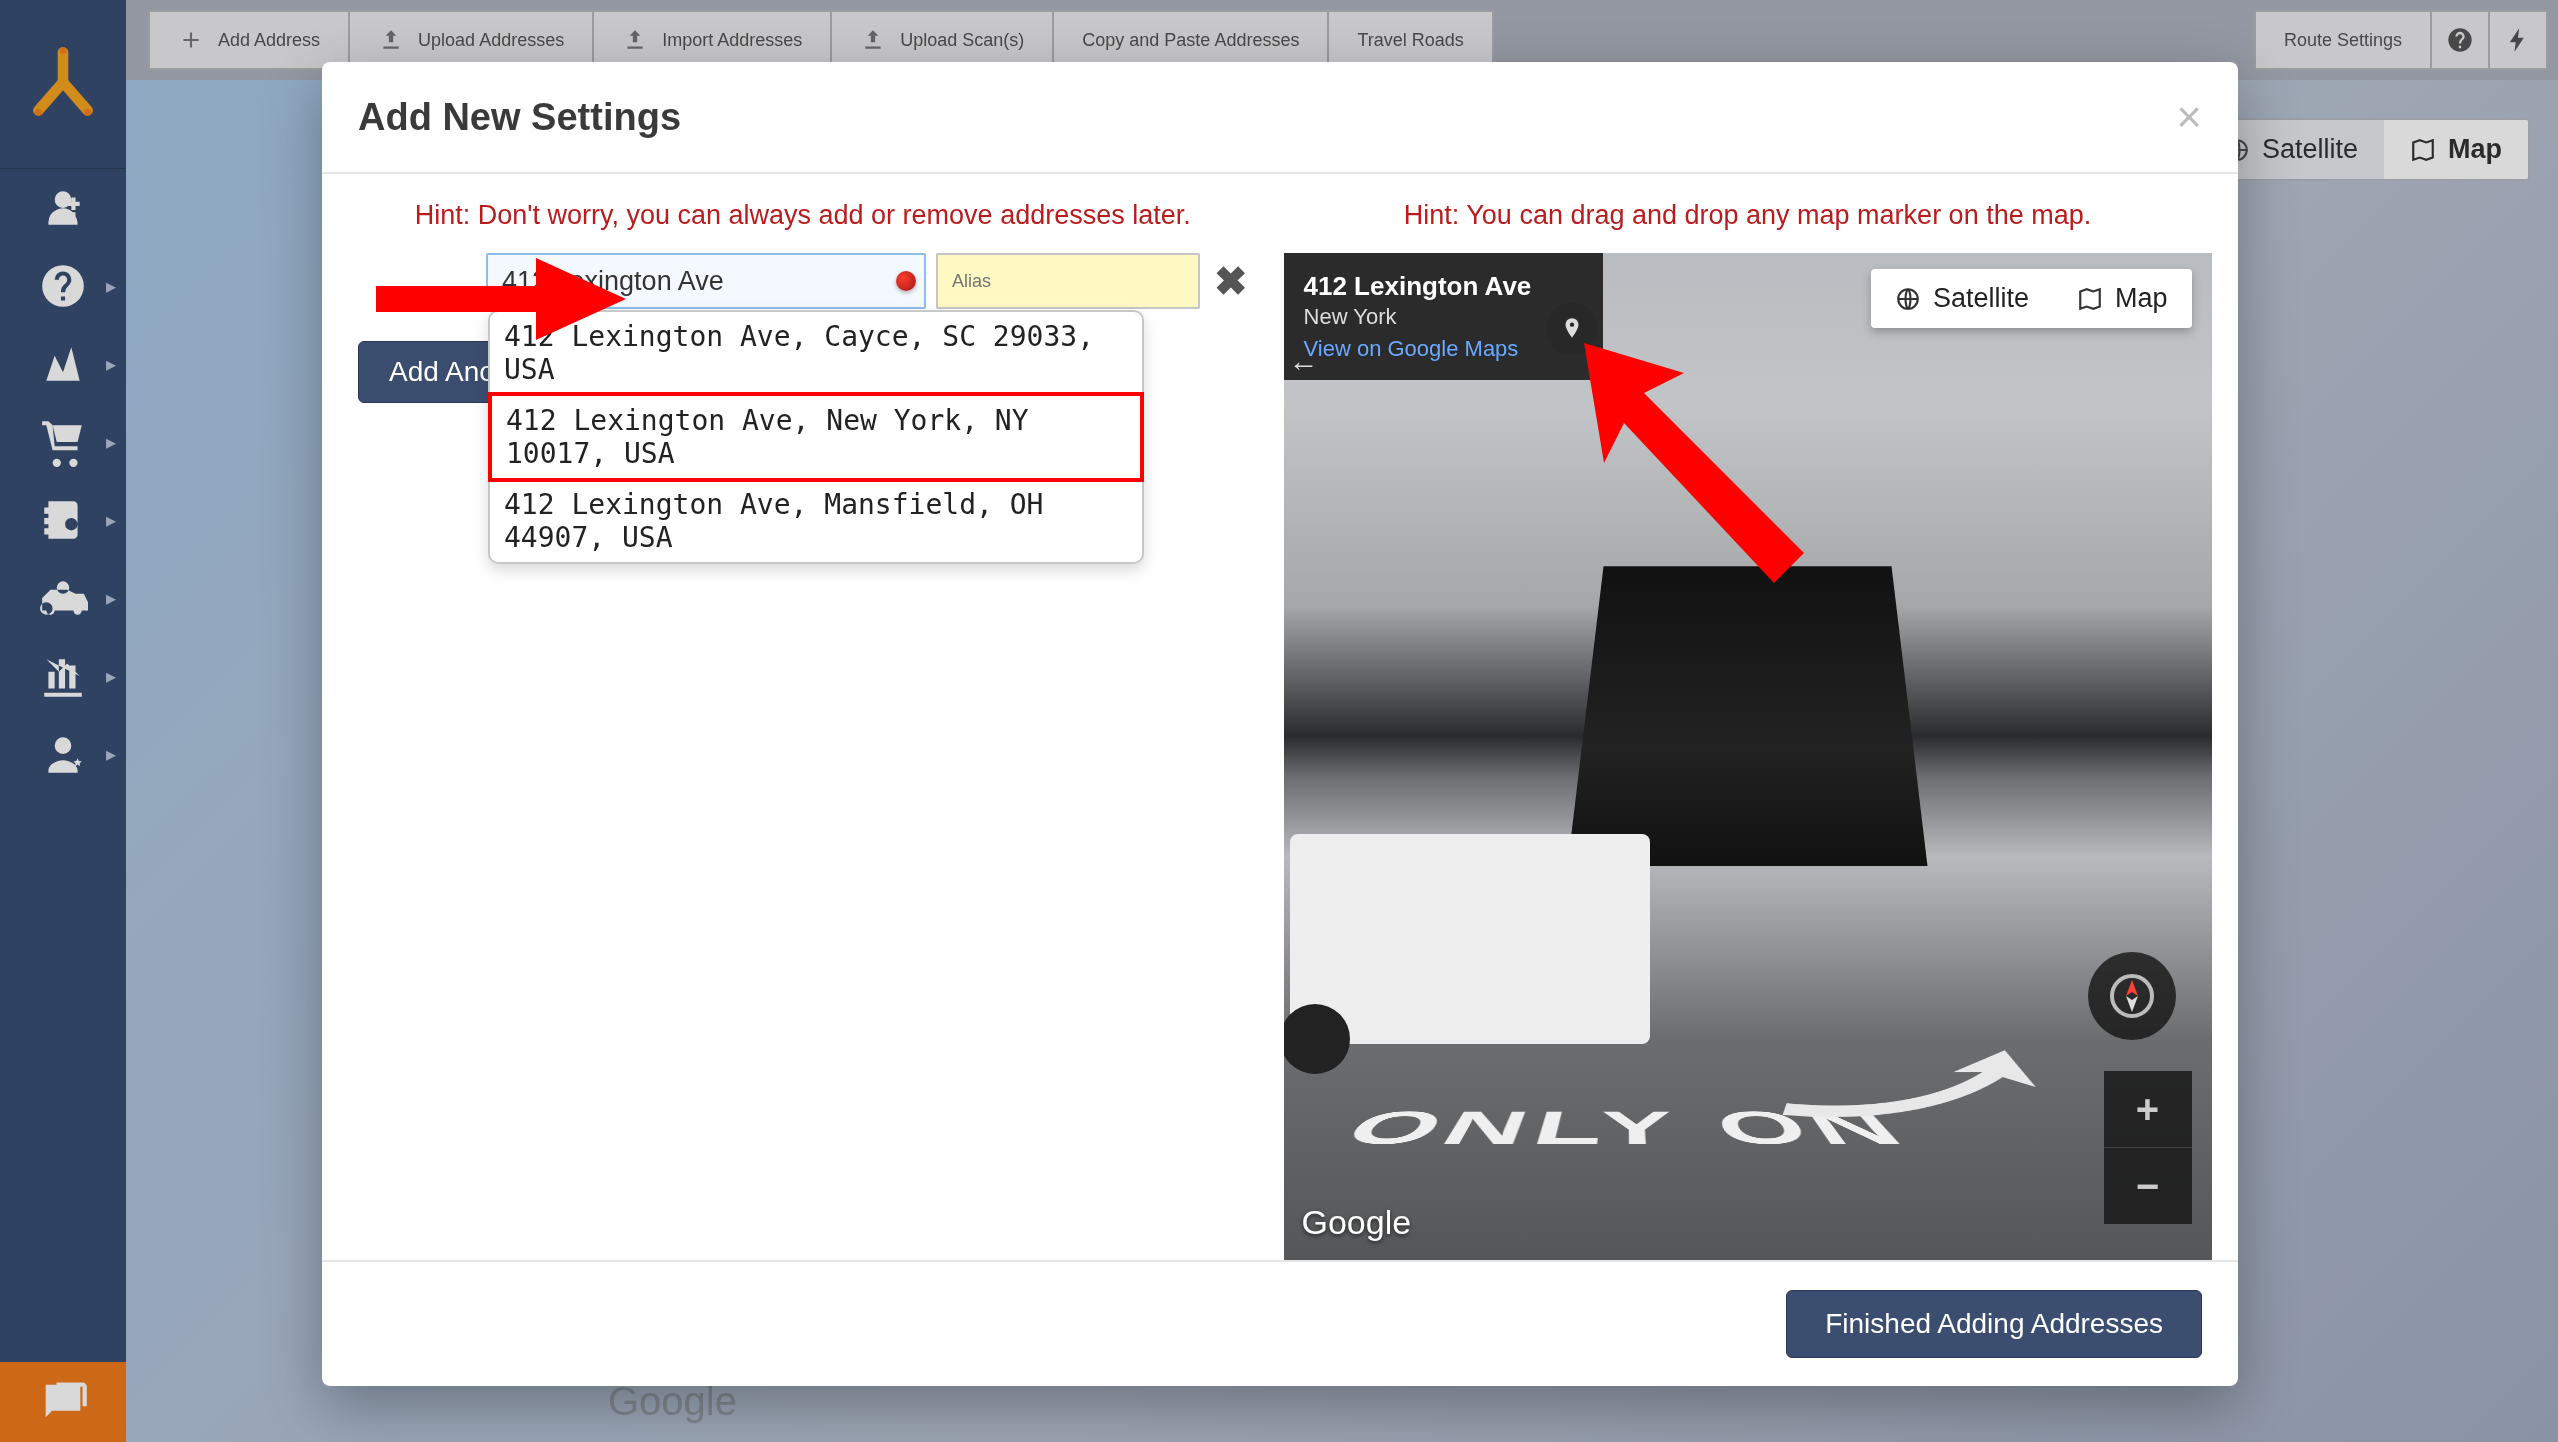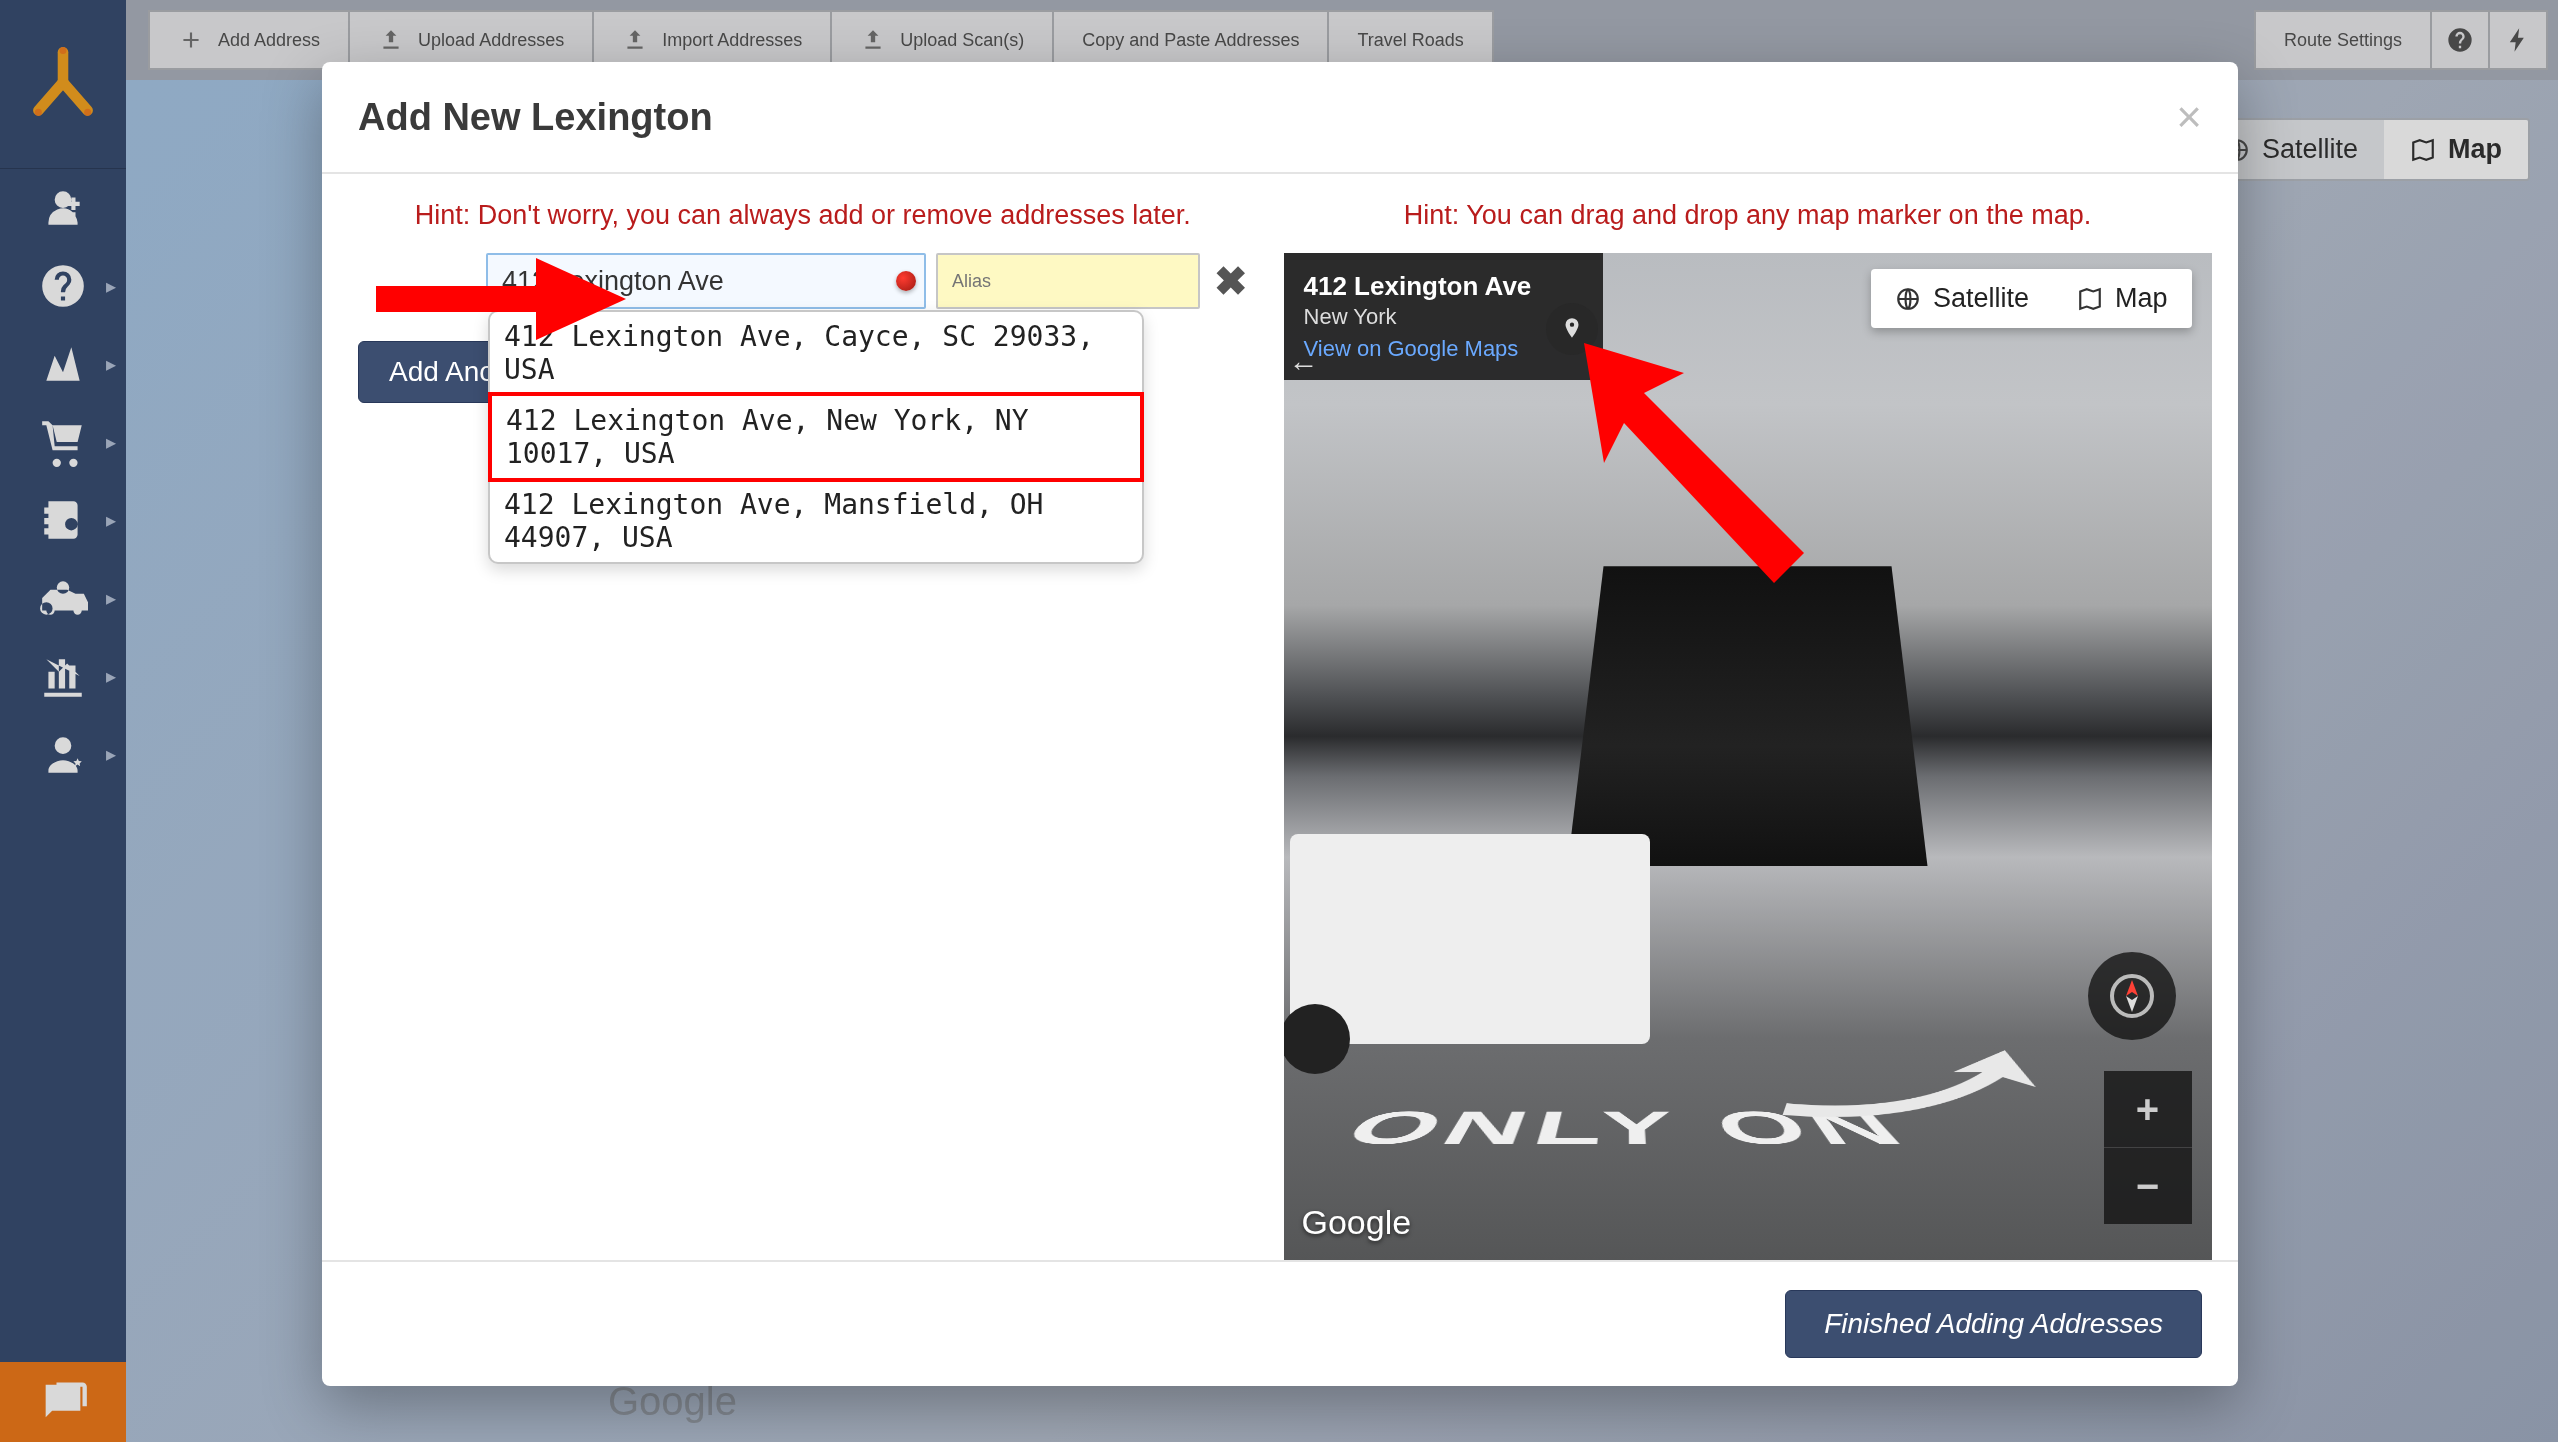--- a/index.html
+++ b/index.html
@@ -420,21 +420,20 @@
     padding: 0 36px;
   }
   .finish-btn {
     height: 68px;
     padding: 0 38px;
     background: #3c4e70;
     border: 1px solid #28385a;
     color: #fff;
     font-size: 28px;
     border-radius: 6px;
-    font-style: italic;
   }
 
   
   .sv-entrance {
     position:absolute;
     left: 50%; top: 46%;
     transform: translate(-50%,-50%);
     width: 360px; height: 300px;
     background: linear-gradient(#111 0%, #222 60%, #111 100%);
     clip-path: polygon(10% 0, 90% 0, 100% 100%, 0 100%);
@@ -585,21 +584,21 @@
       <span>Map</span>
     </div>
   </div>
   <div style="position:absolute;left:482px;bottom:18px;color:#9aa1ab;font-size:40px;font-weight:500;">Google</div>
 </div>
 
 <div class="dim"></div>
 
 <div class="modal">
   <div class="modal-header">
-    <div class="modal-title">Add New Lexington</div>
+    <div class="modal-title">Add New Settings</div>
     <div class="modal-close">×</div>
   </div>
 
   <div class="modal-body">
 
     <div class="left-col" style="position:relative;">
       <div class="hint">Hint: Don't worry, you can always add or remove addresses later.</div>
 
       <div class="addr-row" style="margin-left:128px;">
         <div class="addr-input-wrap">

